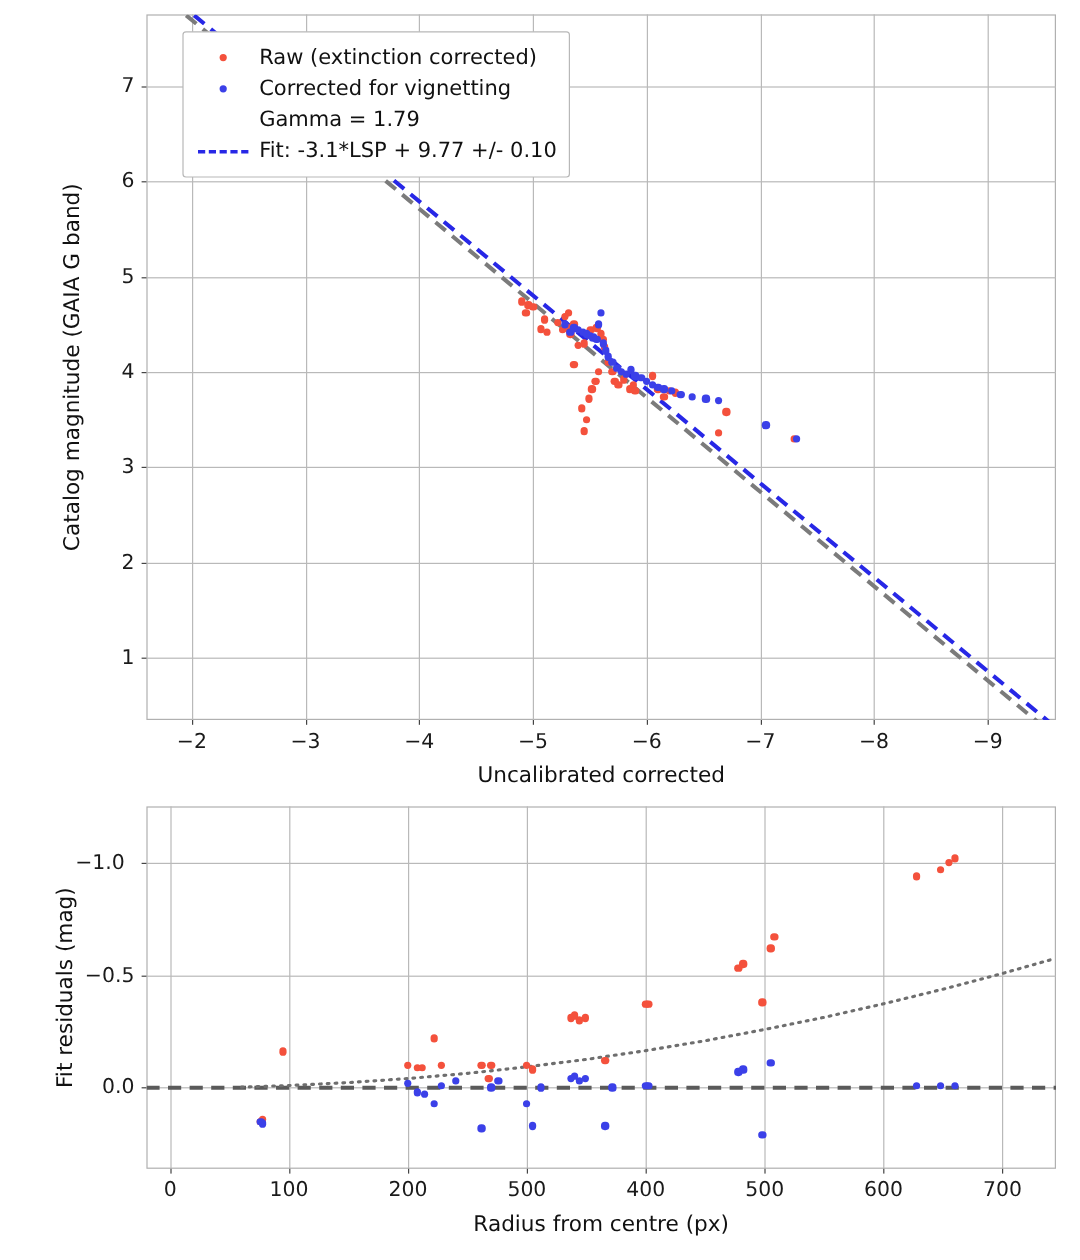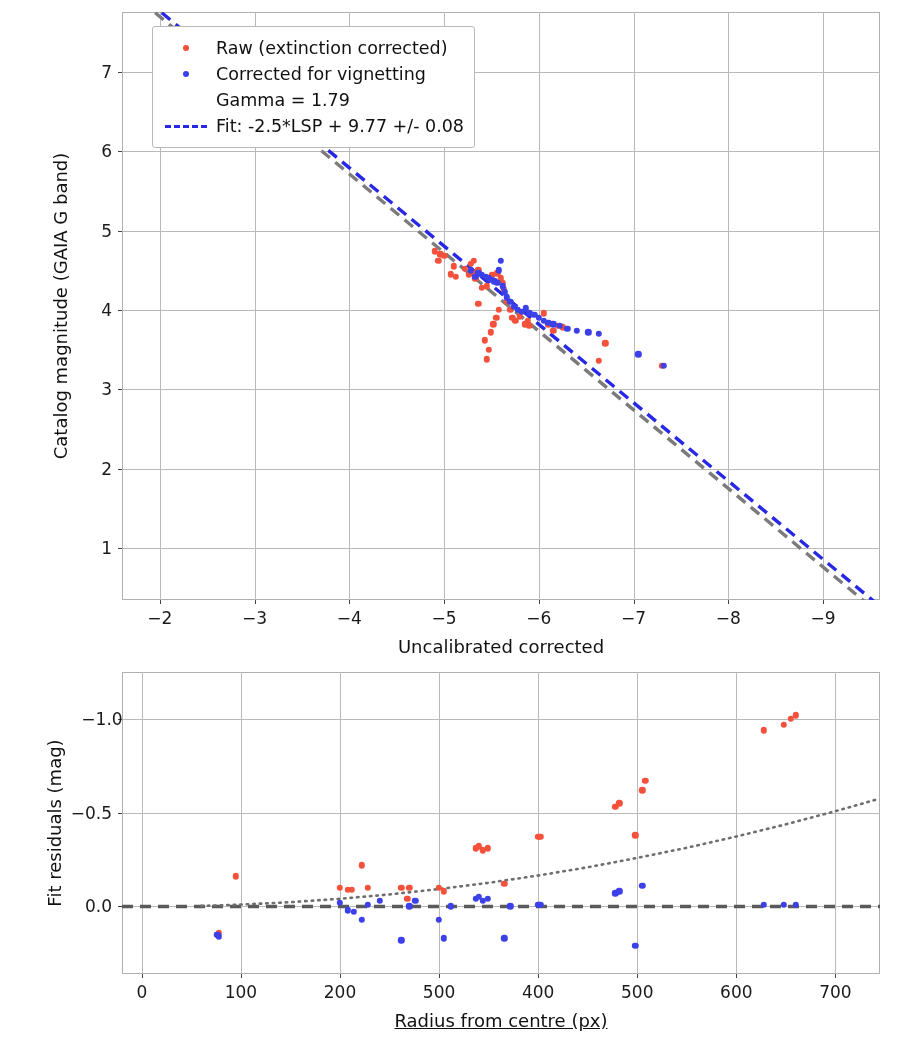--- a/index.html
+++ b/index.html
@@ -193,21 +193,21 @@
           </div>
           <div class="legtext">Corrected for vignetting</div>
         </div>
         <div class="legrow">
           <div class="legtextonly">Gamma = 1.79</div>
         </div>
         <div class="legrow">
           <div class="legmark">
             <div class="legdash blue" style="border-top-color: rgb(39, 39, 230);"></div>
           </div>
-          <div class="legtext">Fit: -2.5*LSP + 9.77 +/- 0.08</div>
+          <div class="legtext">Fit: -3.1*LSP + 9.77 +/- 0.10</div>
         </div>
       </div>
     </div>
 
   <div class="plot" id="plot2" style="left: 0px; top: 0px; width: 900px; height: 1050px;">
       <div class="frame" style="left: 122px; top: 672px; width: 758px; height: 302px;"></div>
       <div class="grid-line v" style="left: 141.817px; top: 672px; height: 302px;"></div>
       <div class="tick x" style="left: 141.817px; top: 974px;"></div>
       <div class="ticklabel x" style="left: 141.817px; top: 982px;">0</div>
       <div class="grid-line v" style="left: 240.902px; top: 672px; height: 302px;"></div>
@@ -232,21 +232,21 @@
       <div class="tick x" style="left: 835.412px; top: 974px;"></div>
       <div class="ticklabel x" style="left: 835.412px; top: 982px;">700</div>
       <div class="grid-line h" style="left: 122px; top: 906.472px; width: 758px;"></div>
       <div class="tick y" style="left: 118px; top: 906.472px;"></div>
       <div class="ticklabel y" style="left: 60px; top: 906.472px; width: 52px;">0.0</div>
       <div class="grid-line h" style="left: 122px; top: 812.683px; width: 758px;"></div>
       <div class="tick y" style="left: 118px; top: 812.683px;"></div>
       <div class="ticklabel y" style="left: 60px; top: 812.683px; width: 52px;">−0.5</div>
       <div class="grid-line h" style="left: 122px; top: 718.894px; width: 758px;"></div>
       <div class="tick y" style="left: 118px; top: 718.894px;"></div>
-      <div class="ticklabel y" style="left: 76px; top: 718.894px; width: 52px; text-align: center;">−1.0</div>
+      <div class="ticklabel y" style="left: 52px; top: 718.894px; width: 52px;">−1.0</div>
       <div class="clip" style="left: 122px; top: 672px; width: 758px; height: 302px;">
         <svg width="758" height="302" style="position: absolute; left: 0px; top: 0px;">
           <polyline points="0.00,234.47 758.00,234.47" fill="none" stroke="#5a5a5a" stroke-width="3.4" stroke-dasharray="11,7"></polyline>
           <polyline points="79.27,233.91 118.90,232.60 168.44,230.16 217.99,226.78 267.53,222.47 317.07,217.03 366.61,210.84 416.16,203.52 465.70,195.27 515.24,185.89 564.78,175.76 614.33,164.51 663.87,152.31 713.41,139.18 753.05,127.93" fill="none" stroke="#6e6e6e" stroke-width="2.6" stroke-dasharray="1.5,5" stroke-linecap="round"></polyline>
         </svg>
         <div class="pt" style="left: 95.1216px; top: 262.609px; background: rgb(244, 81, 60);"></div>
         <div class="pt" style="left: 97.1033px; top: 260.733px; background: rgb(244, 81, 60);"></div>
         <div class="pt" style="left: 113.948px; top: 204.46px; background: rgb(244, 81, 60);"></div>
         <div class="pt" style="left: 217.987px; top: 215.714px; background: rgb(244, 81, 60);"></div>
         <div class="pt" style="left: 225.914px; top: 217.59px; background: rgb(244, 81, 60);"></div>
@@ -297,17 +297,17 @@
         <div class="pt" style="left: 416.157px; top: 232.596px; background: rgb(59, 64, 232);"></div>
         <div class="pt" style="left: 418.139px; top: 232.596px; background: rgb(59, 64, 232);"></div>
         <div class="pt" style="left: 493.443px; top: 221.342px; background: rgb(59, 64, 232);"></div>
         <div class="pt" style="left: 497.407px; top: 219.466px; background: rgb(59, 64, 232);"></div>
         <div class="pt" style="left: 513.26px; top: 273.863px; background: rgb(59, 64, 232);"></div>
         <div class="pt" style="left: 520.196px; top: 213.839px; background: rgb(59, 64, 232);"></div>
         <div class="pt" style="left: 642.071px; top: 232.596px; background: rgb(59, 64, 232);"></div>
         <div class="pt" style="left: 661.888px; top: 232.596px; background: rgb(59, 64, 232);"></div>
         <div class="pt" style="left: 673.778px; top: 232.596px; background: rgb(59, 64, 232);"></div>
       </div>
-      <div class="axlabel x" style="left: 501px; top: 1010px; transform: translateX(-50%); text-decoration: underline;">Radius from centre (px)</div>
+      <div class="axlabel x" style="left: 501px; top: 1010px; transform: translateX(-50%);">Radius from centre (px)</div>
       <div class="axlabel y" style="left: 44px; top: 823px; transform: rotate(-90deg) translateX(-50%);">Fit residuals (mag)</div>
     </div>
 
 </div>
 
 </body></html>

